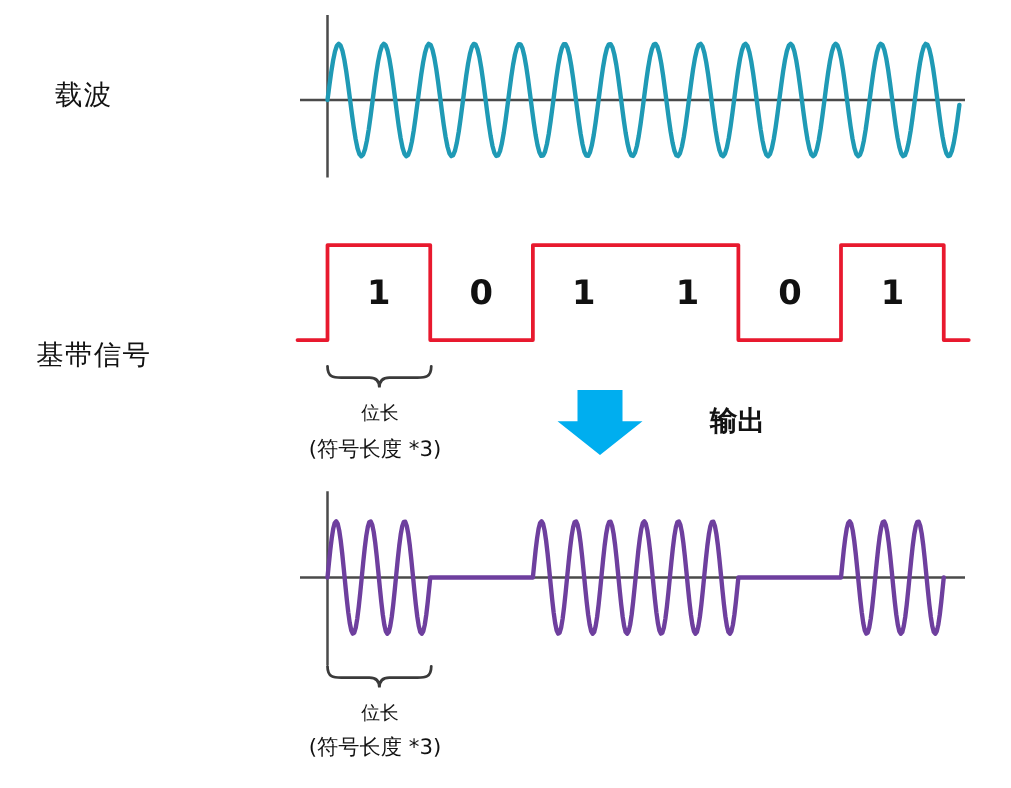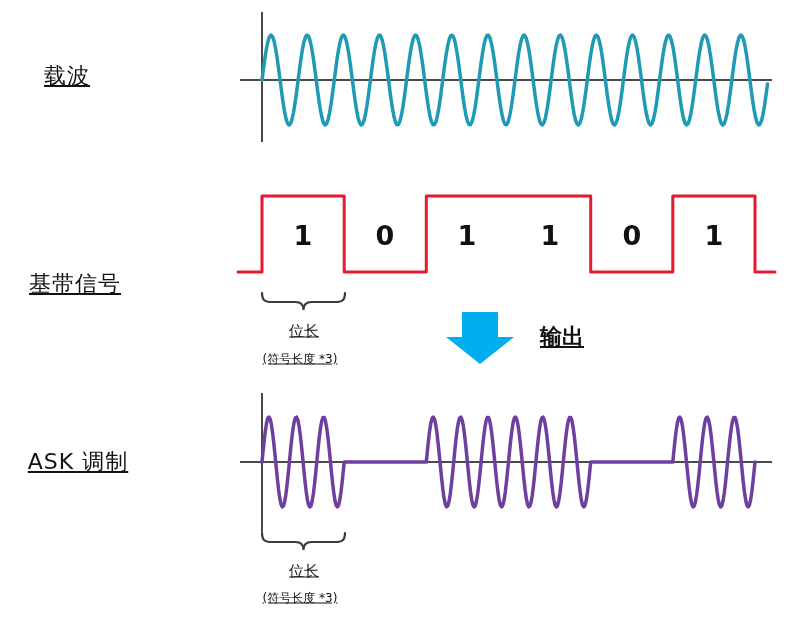--- a/index.html
+++ b/index.html
@@ -9,26 +9,26 @@
     background:#ffffff;
     font-family:"DejaVu Sans","Liberation Sans",sans-serif;
     overflow:hidden;
   }
   svg{position:absolute;left:0;top:0;}
   .wave{fill:none;stroke-linecap:round;stroke-linejoin:round;}
   .axis{fill:none;stroke:#4a4a4a;stroke-width:2;}
   .brace{fill:none;stroke:#3a3a3a;stroke-width:2.2;stroke-linecap:round;}
   .lbl{
     position:absolute;transform:translate(-50%,-50%);
-    color:#121212;white-space:nowrap;font-weight:500;text-decoration:underline;
+    color:#121212;white-space:nowrap;font-weight:500;
   }
   .row-label{font-size:22px;letter-spacing:1px;}
-  .output-label{font-size:22px;font-weight:600;}
+  .output-label{font-size:22px;font-weight:600;margin-left:28px;}
   .bitlen{font-size:15px;}
-  .symlen{font-size:12px;}
+  .symlen{font-size:17px;}
   .bit-digit{
     position:absolute;transform:translate(-50%,-50%);
     font-size:27px;font-weight:700;color:#111;
     font-family:"DejaVu Sans","Liberation Sans",sans-serif;
   }
 </style>
 </head>
 <body>
 
 <div class="canvas">
@@ -49,21 +49,20 @@
     <path id="ask-haxis" class="axis" d="M240,462 H772" stroke="#4a4a4a"></path>
     <path id="ask-vaxis" class="axis" d="M262,393 V532" stroke="#4a4a4a"></path>
 
     <path id="ask-wave" class="wave" stroke-width="3.5" stroke="#6e3f9e" d="M262,462 L263.0,451.8 L264.2,440.2 L265.4,430.4 L266.6,422.8 L267.8,418.3 L269.0,417.0 L270.2,419.1 L271.4,424.5 L272.6,432.7 L273.8,443.1 L275.0,454.9 L276.2,467.2 L277.4,479.2 L278.6,489.8 L279.8,498.4 L281.0,504.2 L282.2,506.9 L283.4,506.1 L284.6,502.1 L285.8,495.0 L287.0,485.4 L288.2,474.1 L289.4,461.9 L290.6,449.7 L291.8,438.4 L293.0,428.8 L294.2,421.8 L295.4,417.8 L296.6,417.2 L297.8,419.9 L299.0,425.7 L300.2,434.4 L301.4,445.1 L302.6,457.0 L303.8,469.4 L305.0,481.2 L306.2,491.5 L307.4,499.6 L308.6,504.9 L309.8,507.0 L311.0,505.7 L312.2,501.0 L313.4,493.5 L314.6,483.6 L315.8,472.0 L317.0,459.7 L318.2,447.6 L319.4,436.5 L320.6,427.4 L321.8,420.9 L323.0,417.5 L324.2,417.4 L325.4,420.7 L326.6,427.1 L327.8,436.1 L329.0,447.1 L330.2,459.2 L331.4,471.5 L332.6,483.1 L333.8,493.1 L335.0,500.8 L336.2,505.5 L337.4,507.0 L338.6,505.1 L339.8,499.9 L341.0,491.9 L342.2,481.6 L343.4,469.9 L344.2,462 L426.3,462 L427.3,451.8 L428.5,440.2 L429.7,430.4 L430.9,422.8 L432.1,418.3 L433.3,417.0 L434.5,419.1 L435.7,424.5 L436.9,432.7 L438.1,443.1 L439.3,454.9 L440.5,467.2 L441.7,479.2 L442.9,489.8 L444.1,498.4 L445.3,504.2 L446.5,506.9 L447.7,506.1 L448.9,502.1 L450.1,495.0 L451.3,485.4 L452.5,474.1 L453.7,461.9 L454.9,449.7 L456.1,438.4 L457.3,428.8 L458.5,421.8 L459.7,417.8 L460.9,417.2 L462.1,419.9 L463.3,425.7 L464.5,434.4 L465.7,445.1 L466.9,457.0 L468.1,469.4 L469.3,481.2 L470.5,491.5 L471.7,499.6 L472.9,504.9 L474.1,507.0 L475.3,505.7 L476.5,501.0 L477.7,493.5 L478.9,483.6 L480.1,472.0 L481.3,459.7 L482.5,447.6 L483.7,436.5 L484.9,427.4 L486.1,420.9 L487.3,417.5 L488.5,417.4 L489.7,420.7 L490.9,427.1 L492.1,436.1 L493.3,447.1 L494.5,459.2 L495.7,471.5 L496.9,483.1 L498.1,493.1 L499.3,500.8 L500.5,505.5 L501.7,507.0 L502.9,505.1 L504.1,499.9 L505.3,491.9 L506.5,481.6 L507.7,469.9 L508.5,462 L509.5,451.8 L510.7,440.2 L511.9,430.4 L513.1,422.8 L514.3,418.3 L515.5,417.0 L516.7,419.1 L517.9,424.5 L519.1,432.7 L520.3,443.1 L521.5,454.9 L522.7,467.2 L523.9,479.2 L525.1,489.8 L526.3,498.4 L527.5,504.2 L528.7,506.9 L529.9,506.1 L531.1,502.1 L532.3,495.0 L533.5,485.4 L534.7,474.1 L535.9,461.9 L537.1,449.7 L538.3,438.4 L539.5,428.8 L540.7,421.8 L541.9,417.8 L543.1,417.2 L544.3,419.9 L545.5,425.7 L546.7,434.4 L547.9,445.1 L549.1,457.0 L550.3,469.4 L551.5,481.2 L552.7,491.5 L553.9,499.6 L555.1,504.9 L556.3,507.0 L557.5,505.7 L558.7,501.0 L559.9,493.5 L561.1,483.6 L562.3,472.0 L563.5,459.7 L564.7,447.6 L565.9,436.5 L567.1,427.4 L568.3,420.9 L569.5,417.5 L570.7,417.4 L571.9,420.7 L573.1,427.1 L574.3,436.1 L575.5,447.1 L576.7,459.2 L577.9,471.5 L579.1,483.1 L580.3,493.1 L581.5,500.8 L582.7,505.5 L583.9,507.0 L585.1,505.1 L586.3,499.9 L587.5,491.9 L588.7,481.6 L589.9,469.9 L590.7,462 L672.8,462 L673.8,451.8 L675.0,440.2 L676.2,430.4 L677.4,422.8 L678.6,418.3 L679.8,417.0 L681.0,419.1 L682.2,424.5 L683.4,432.7 L684.6,443.1 L685.8,454.9 L687.0,467.2 L688.2,479.2 L689.4,489.8 L690.6,498.4 L691.8,504.2 L693.0,506.9 L694.2,506.1 L695.4,502.1 L696.6,495.0 L697.8,485.4 L699.0,474.1 L700.2,461.9 L701.4,449.7 L702.6,438.4 L703.8,428.8 L705.0,421.8 L706.2,417.8 L707.4,417.2 L708.6,419.9 L709.8,425.7 L711.0,434.4 L712.2,445.1 L713.4,457.0 L714.6,469.4 L715.8,481.2 L717.0,491.5 L718.2,499.6 L719.4,504.9 L720.6,507.0 L721.8,505.7 L723.0,501.0 L724.2,493.5 L725.4,483.6 L726.6,472.0 L727.8,459.7 L729.0,447.6 L730.2,436.5 L731.4,427.4 L732.6,420.9 L733.8,417.5 L735.0,417.4 L736.2,420.7 L737.4,427.1 L738.6,436.1 L739.8,447.1 L741.0,459.2 L742.2,471.5 L743.4,483.1 L744.6,493.1 L745.8,500.8 L747.0,505.5 L748.2,507.0 L749.4,505.1 L750.6,499.9 L751.8,491.9 L753.0,481.6 L754.2,469.9 L755.0,462"></path>
 
     <path id="brace-bottom" class="brace" d="M262,533 C262,542 267,542 273,542 L295.5,542 C300.5,542 303.5,544 303.5,550 C303.5,544 306.5,542 311.5,542 L334,542 C340,542 345,542 345,533"></path>
   </svg>
 
   <div class="lbl row-label" style="left:67px;top:76px;">载波</div>
   <div class="lbl row-label" style="left:75px;top:268px;margin-top:16px;">基带信号</div>
-  <div class="lbl row-label" style="left:78px;top:462px;">ASK 调制</div>
 
   <div class="lbl output-label" style="left:562px;top:337px;">输出</div>
 
   <div class="lbl bitlen" style="left:304px;top:331px;">位长</div>
   <div class="lbl symlen" style="left:300px;top:359px;">(符号长度 *3)</div>
 
   <div class="lbl bitlen" style="left:304px;top:571px;">位长</div>
   <div class="lbl symlen" style="left:300px;top:598px;">(符号长度 *3)</div>
 
   <div id="bit-labels">

